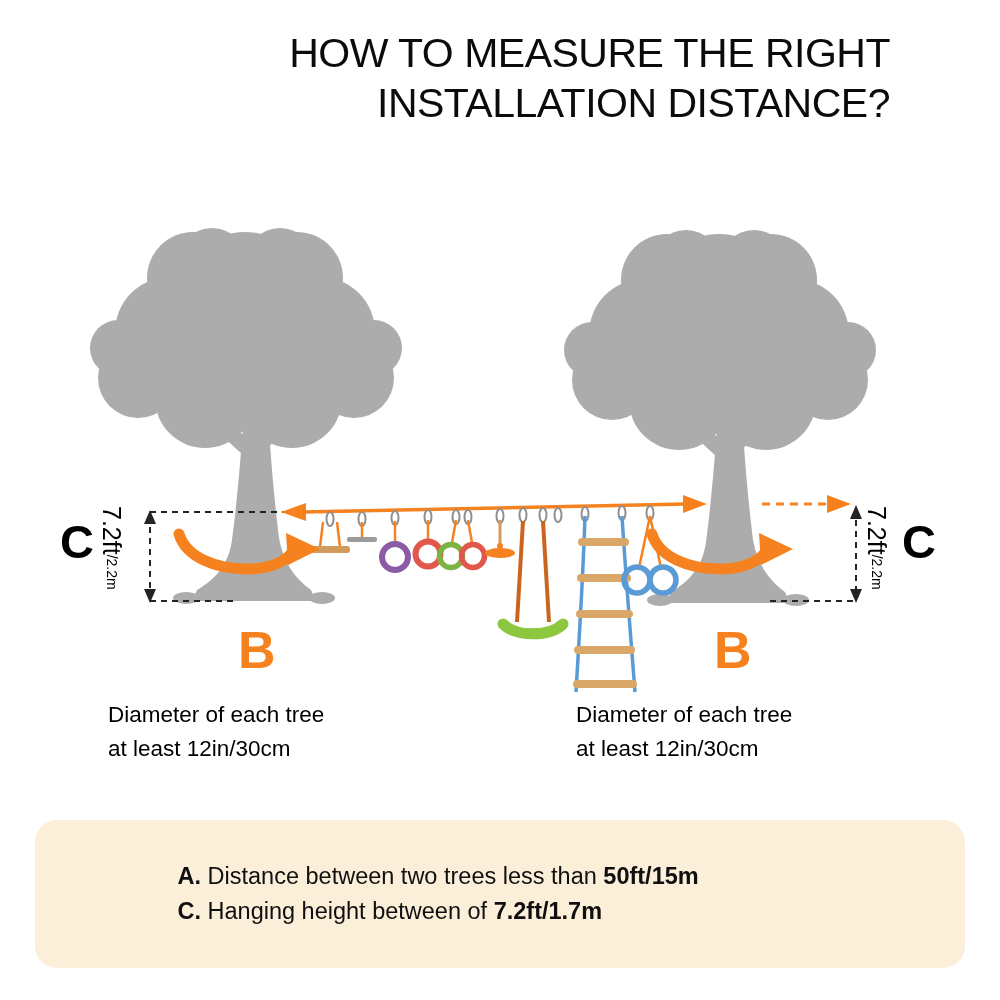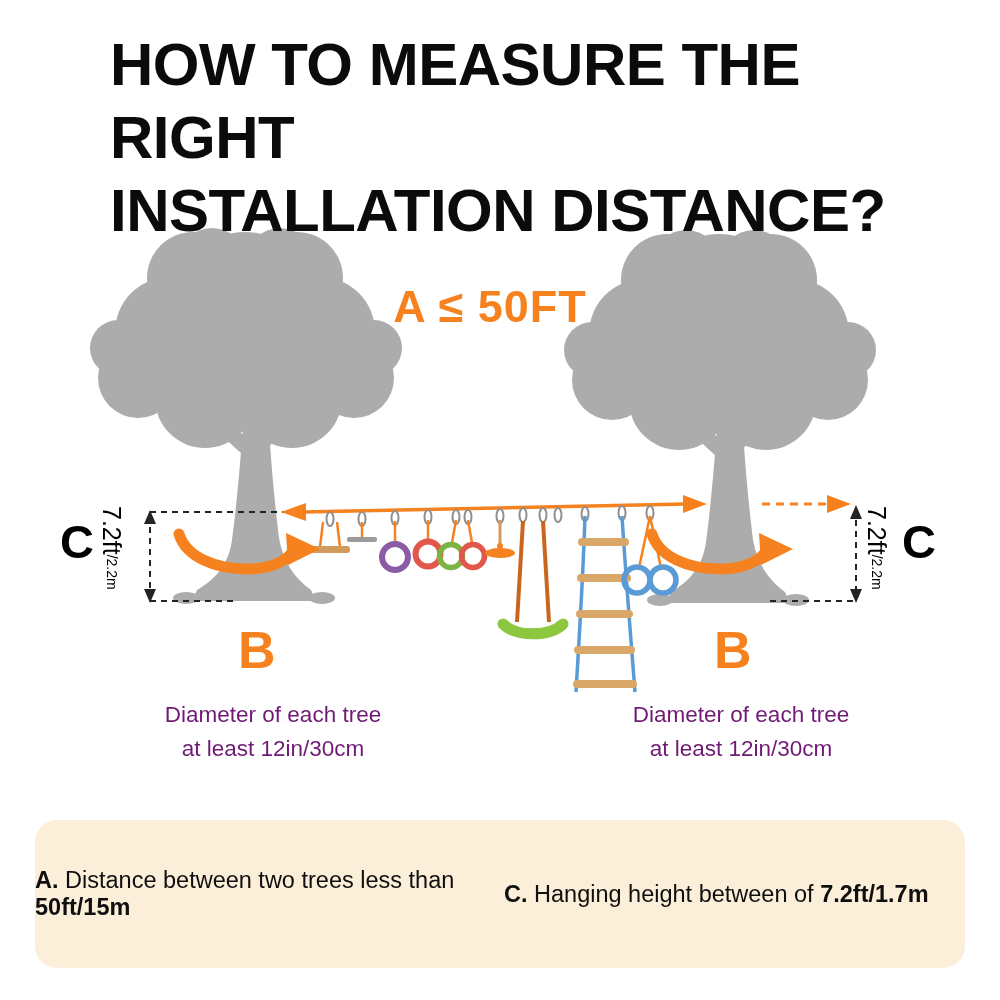--- a/index.html
+++ b/index.html
@@ -1,37 +1,37 @@
 <!DOCTYPE html>
 <html style="--orange: #F5821F; --gray: #ACACAC; --cream: #FCEFDA;"><head>
 <meta charset="utf-8">
 <style>
   :root{ --orange:#F5821F; --gray:#ACACAC; --cream:#FCEFDA; }
   *{margin:0;padding:0;box-sizing:border-box}
   html,body{background:#fff}
   .canvas{position:relative;width:1000px;height:1000px;background:#fff;
           font-family:"Liberation Sans",sans-serif;overflow:hidden}
   .title{position:absolute;top:28px;left:50%;transform:translateX(-50%);width:780px;
-         text-align:left;font-size:60px;font-weight:700;letter-spacing:-.5px;
+         text-align:right;font-size:41px;font-weight:400;letter-spacing:-.5px;
          line-height:1.22;color:#0b0b0b;white-space:pre-line}
   .distance-label{position:absolute;top:281px;left:340px;width:300px;text-align:center;
          font-size:45px;font-weight:800;color:var(--orange);letter-spacing:1px}
   .b-label{position:absolute;font-size:52px;font-weight:800;color:var(--orange)}
   .b-left{left:238px;top:620px}.b-right{left:714px;top:620px}
   .c-label{position:absolute;font-size:47px;font-weight:800;color:#000}
   .c-left{left:60px;top:514px}.c-right{left:902px;top:514px}
   .height-label{position:absolute;top:506px;writing-mode:vertical-rl;color:#000;line-height:1.05}
   .height-left{left:99px}.height-right{left:864px}
   .height-main{font-size:25px}
   .height-sub{font-size:14px}
-  .caption{position:absolute;width:330px;text-align:center;font-size:22.5px;line-height:1.5;
-           color:#701a75;white-space:pre-line}
+  .caption{position:absolute;width:330px;font-size:22.5px;line-height:1.5;
+           color:#000000;white-space:pre-line}
   .caption-left{left:108px;top:698px}.caption-right{left:576px;top:698px}
   .legend{position:absolute;left:35px;top:820px;width:930px;height:148px;background:var(--cream);
-          border-radius:22px;display:flex;justify-content:center;
+          border-radius:22px;display:flex;flex-direction:column;justify-content:center;
           align-items:center;gap:8px}
   .legend-line{width:645px;font-size:23.5px;color:#0f0f0f}
   .legend-line b{font-weight:700}
   svg.diagram{position:absolute;left:0;top:0;width:1000px;height:1000px}
   .t-fill{fill:var(--gray)}
   .t-str{stroke:var(--gray);fill:none}
   .o-str{stroke:var(--orange);fill:none}
   .o-fill{fill:var(--orange)}
   .dashb{stroke:#242424;stroke-width:2;fill:none;stroke-dasharray:6 5}
   .dasho{stroke:var(--orange);stroke-width:3;fill:none;stroke-dasharray:8 6}
@@ -166,21 +166,20 @@
       <use href="#rotarrow"></use>
     </g>
     <g>
       <use href="#rotarrow" transform="translate(473,0)"></use>
     </g>
   </svg>
 
   <div class="title">HOW TO MEASURE THE RIGHT
 INSTALLATION DISTANCE?</div>
 
-  <div class="distance-label">A ≤ 50FT</div>
 
   <div class="c-label c-left">C</div>
   <div class="c-label c-right">C</div>
 
   <div class="height-label height-left"><span class="height-main">7.2ft</span><span class="height-sub">/2.2m</span></div>
   <div class="height-label height-right"><span class="height-main">7.2ft</span><span class="height-sub">/2.2m</span></div>
 
   <div class="b-label b-left">B</div>
   <div class="b-label b-right">B</div>
 

